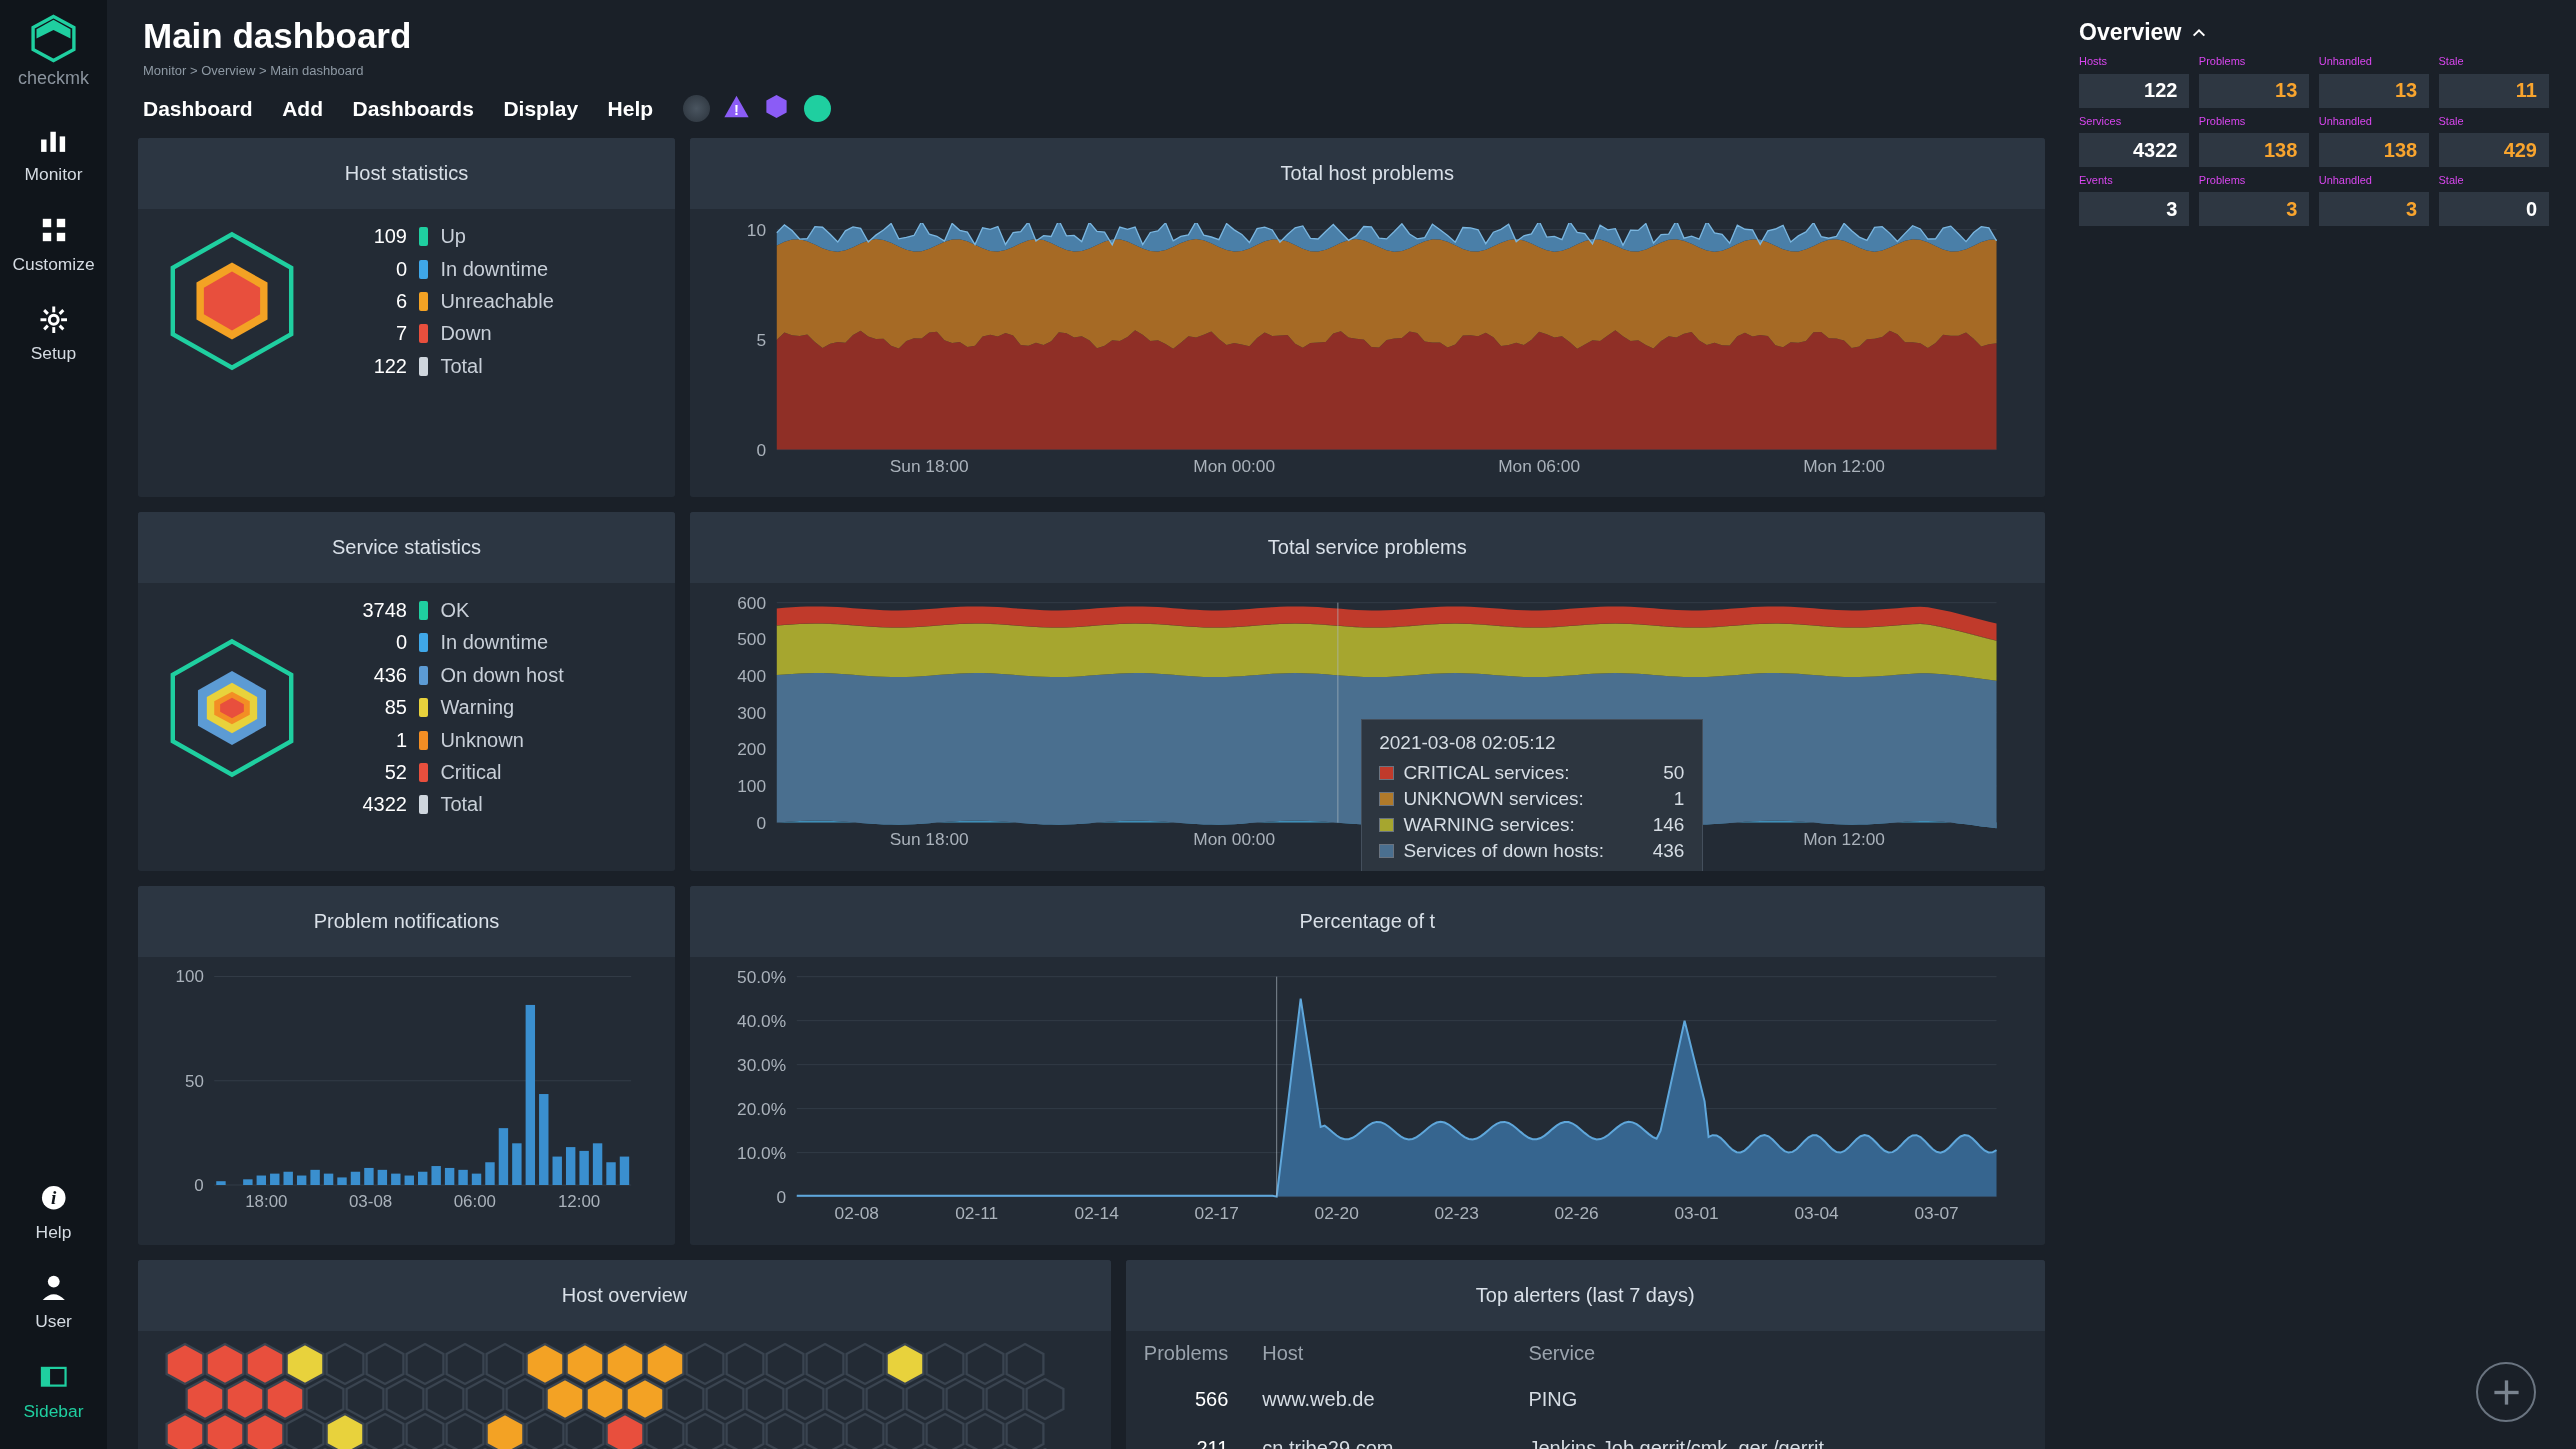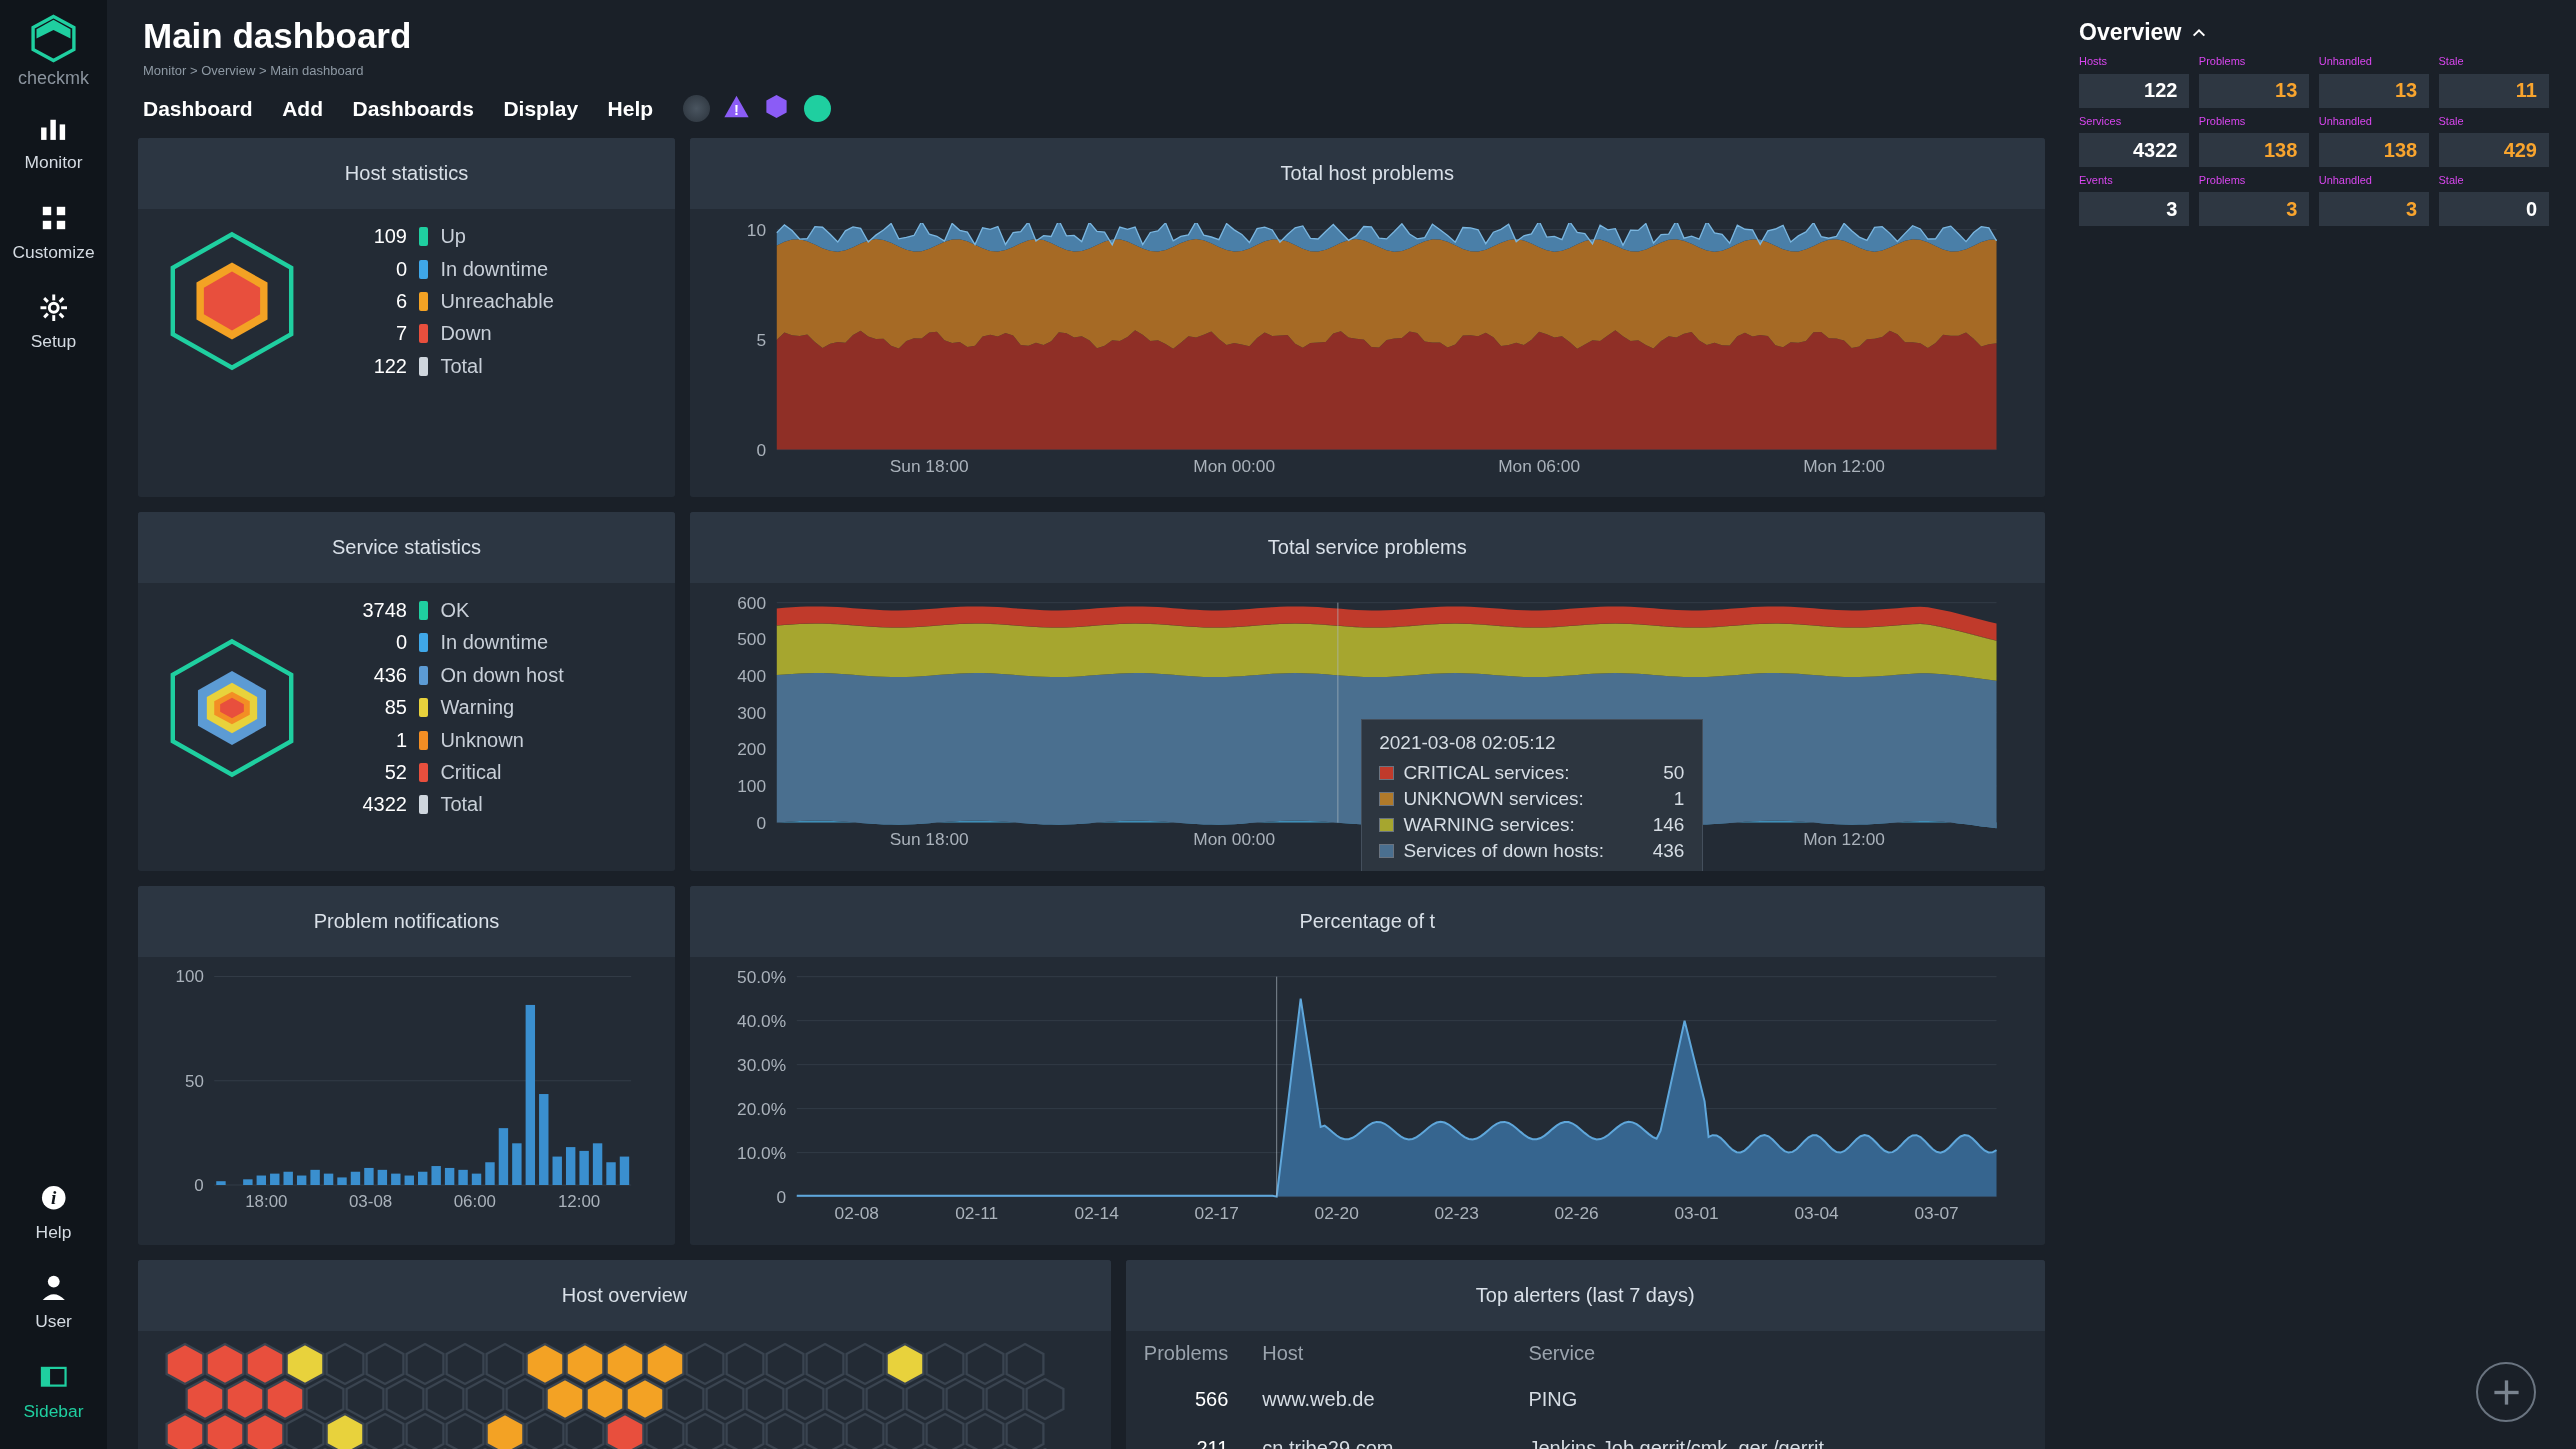--- a/index.html
+++ b/index.html
@@ -1,20 +1,20 @@
 <!DOCTYPE html>
 <html style="font-size:10.7px"><head>
 <meta charset="utf-8">
 <style>
 *{box-sizing:border-box;margin:0;padding:0}
 html,body{width:2576px;height:1449px;overflow:hidden}
 body{background:#1a2028;color:#cfd6de;font-family:-apple-system,BlinkMacSystemFont,"Segoe UI",Arial,sans-serif;font-size:19px;display:flex}
 .sidebar{width:107px;background:#10151b;display:flex;flex-direction:column;align-items:center;padding-top:13.4px}
 .sidebar-logo{width:51px;height:51px;margin-bottom:4px}
-.sidebar-logotext{color:#8a939d;font-size:18px;margin-bottom:21px}
+.sidebar-logotext{color:#8a939d;font-size:18px;margin-bottom:33px}
 .sidebar-item{display:flex;flex-direction:column;align-items:center;margin-bottom:27px;cursor:pointer;color:#d5dbe2}
 .sidebar-item .ico{width:35px;height:35px;margin-bottom:6.7px;display:flex;align-items:center;justify-content:center}
 .sidebar-item span{font-size:17.4px}
 .sidebar-spacer{flex:1}
 .sidebar-item.active span{color:#1fcfa0}
 
 .main{flex:1;display:flex;flex-direction:column}
 .header{padding:16px 27px 0 36px;display:flex;align-items:flex-start}
 .header-left{flex:1}
 .page-title{color:#fff;font-size:35px;font-weight:600}

